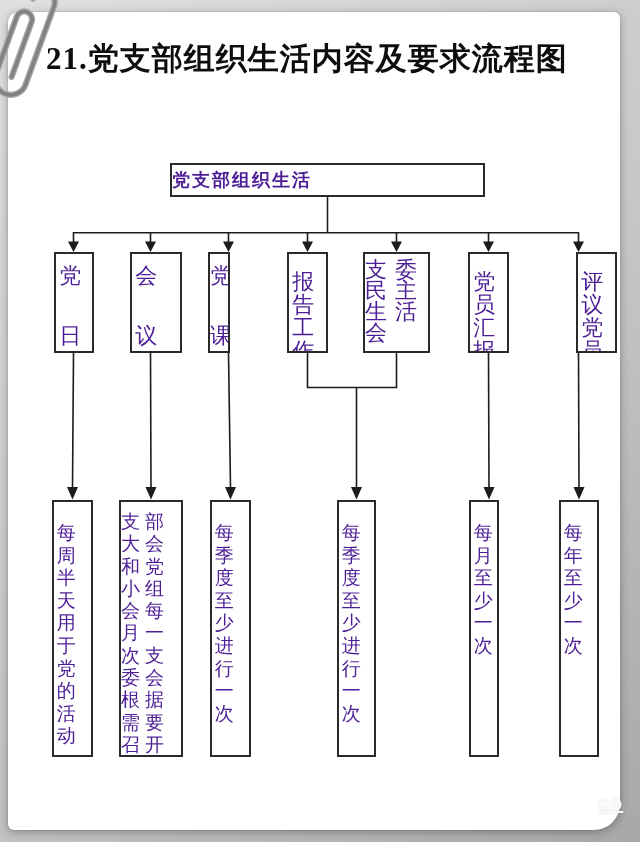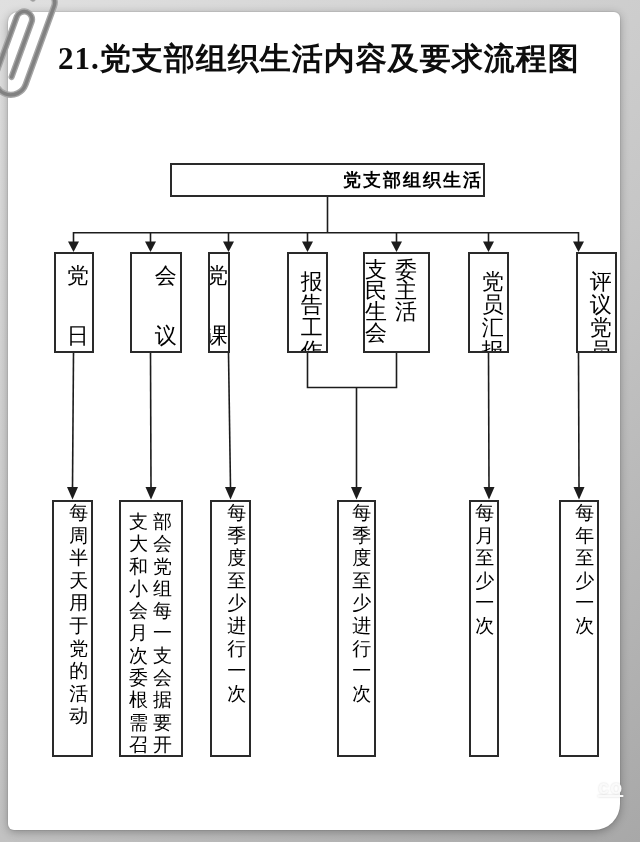--- a/index.html
+++ b/index.html
@@ -9,58 +9,58 @@
     background:linear-gradient(140deg,#e0e0e0 0%,#c6c6c6 55%,#a8a8a8 100%);
     font-family:"Liberation Serif","DejaVu Serif",serif;
   }
   .page {
     position:absolute; left:8px; top:12px; width:612px; height:818px;
     background:#ffffff;
     border-radius:10px 6px 26px 6px;
     box-shadow:0 2px 10px rgba(0,0,0,.30), 0 0 0 1px rgba(0,0,0,.05);
   }
   .title {
-    position:absolute; left:58px; top:38px; width:548px;
+    position:absolute; left:46px; top:38px; width:548px;
     font-size:31px; font-weight:bold; color:#0d0d0d;
     letter-spacing:1px; white-space:nowrap;
   }
   svg.connectors { position:absolute; left:0; top:0; width:640px; height:842px; }
 
   .node {
     position:absolute; box-sizing:border-box; background:#fff;
-    border:2px solid #2a2a2a; color:#000000;
-    display:flex; justify-content:flex-end; overflow:hidden;
+    border:2px solid #2a2a2a; color:#4c1d95;
+    display:flex; justify-content:flex-start; overflow:hidden;
   }
   .root-node {
     left:170px; top:163px; width:315px; height:34px;
     align-items:center; font-size:18px; font-weight:600; letter-spacing:2px;
   }
   .branch { top:252px; height:101px; font-size:22px; }
   .branch .txt { display:block; width:1.3em; word-break:break-all; text-align:center; }
   .branch.two  .txt { line-height:60px; margin-top:-8px; }
   .branch.four .txt { line-height:23px; margin-top:16px; }
   .branch.wide .txt { width:calc(2em + 20px); letter-spacing:8px; line-height:21px; margin-top:5px; text-align:left; }
 
   .req { top:500px; height:257px; font-size:19px; }
-  .req .txt { display:block; width:1.3em; word-break:break-all; text-align:center; line-height:22.6px; }
+  .req .txt { display:block; width:1.3em; word-break:break-all; text-align:center; line-height:22.6px; margin-top:20px; }
   .req.cols .txt { width:calc(2em + 14px); letter-spacing:5px; line-height:22.3px; margin-top:9px; text-align:left; }
 
   #b0{left:54px;width:40px} #b1{left:130px;width:52px} #b2{left:208px;width:22px}
   #b3{left:287px;width:41px} #b4{left:363px;width:67px} #b5{left:468px;width:41px}
   #b6{left:576px;width:41px}
 
   #r0{left:52px;width:41px} #r1{left:119px;width:64px} #r2{left:210px;width:41px}
   #r3{left:337px;width:39px} #r4{left:469px;width:30px} #r5{left:559px;width:40px}
 
   .clip {
     position:absolute; left:12px; top:-14px; width:60px; height:126px;
     transform:rotate(20deg); transform-origin:30px 14px;
   }
   .watermark {
-    position:absolute; left:598px; top:776px;
+    position:absolute; left:598px; top:792px;
     font-family:"Liberation Sans","DejaVu Sans",sans-serif;
     font-size:20px; font-weight:bold; color:#fafafa; letter-spacing:1px;
     text-shadow:0 0 2px rgba(0,0,0,.15);
     text-decoration:underline;
   }
 </style>
 </head>
 <body>
 
 <div class="stage">

